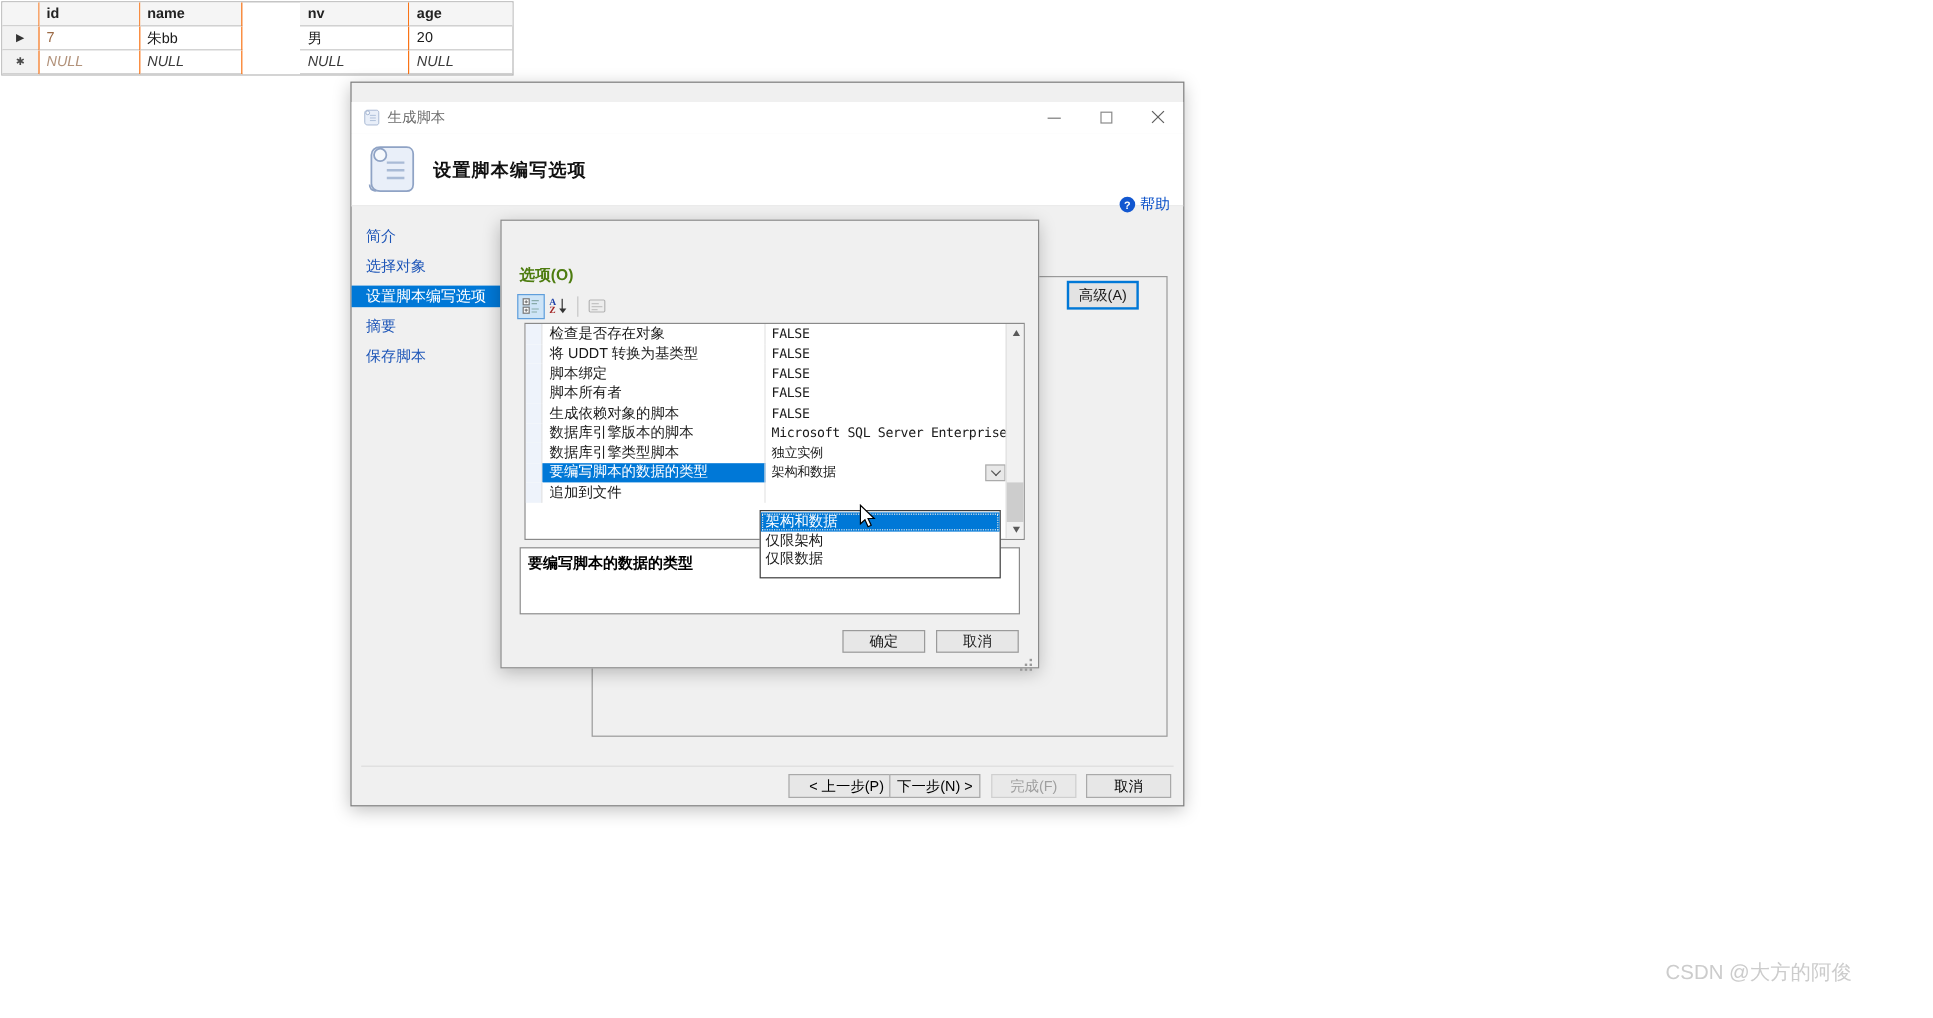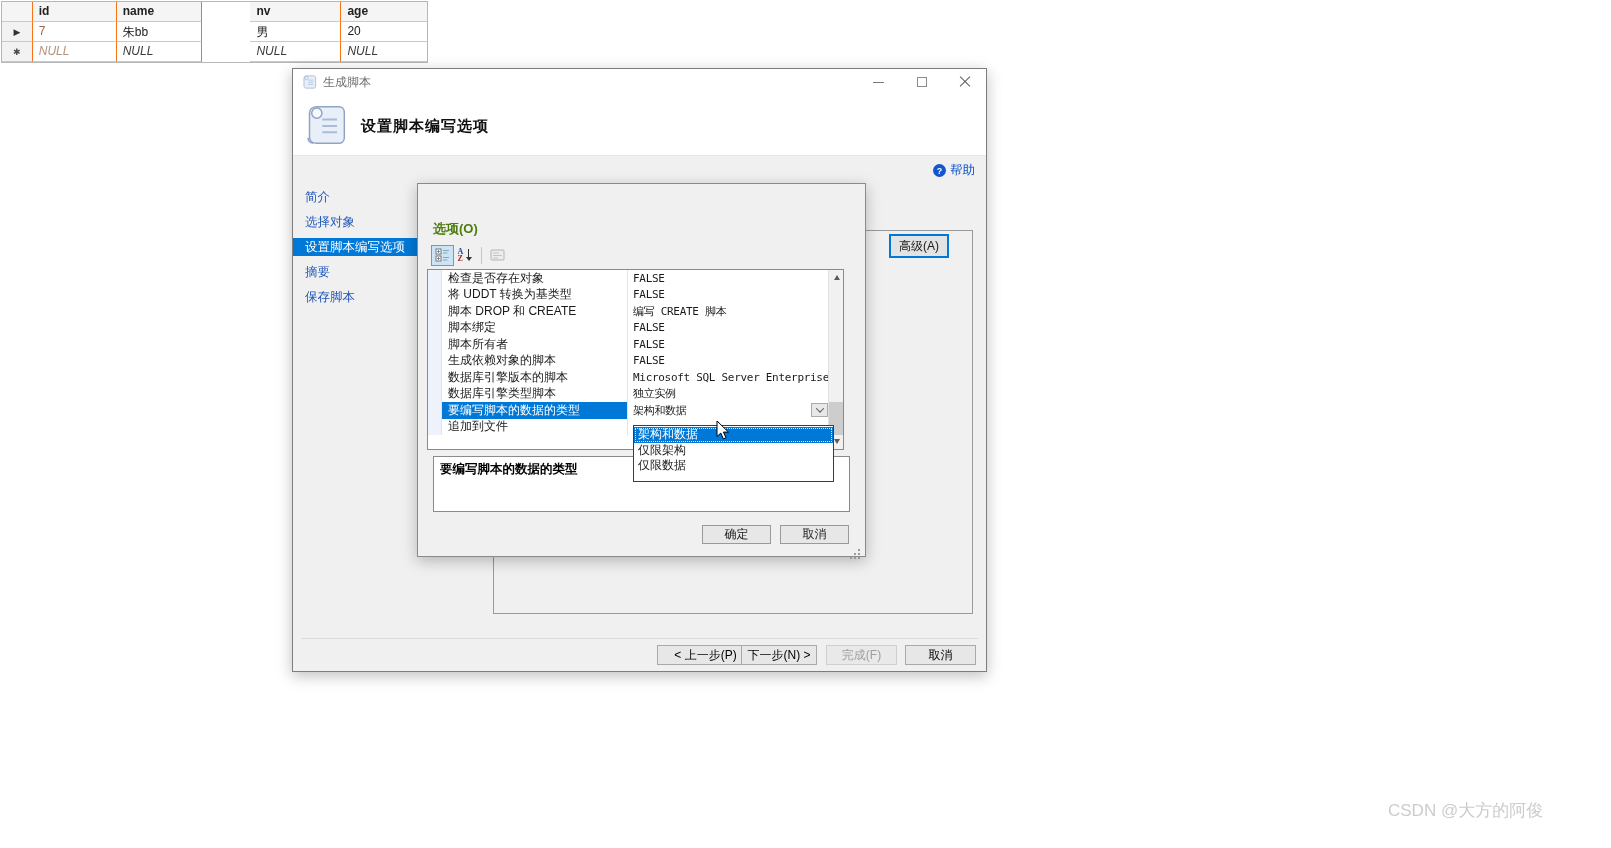--- a/index.html
+++ b/index.html
@@ -18,21 +18,21 @@
   .dgrid .c.age  { width:97px; border-right:none; }
   .dgrid .hdr .c { background:#f5f5f5; font-weight:600; color:#222; }
   .dgrid .idval { color:#9c6a45; }
   .dgrid .nullrow .c { font-style:italic; color:#3a3a3a; }
   .dgrid .nullrow .idval { color:#b2927a; }
   .dgrid .selglyph { font-size:9px; color:#333; }
   .dgrid .newglyph { font-size:9px; color:#4a4a4a; }
 
   
   .win { position:absolute; background:#f0f0f0; border:1px solid #7d7d7d; box-shadow:0 4px 14px rgba(0,0,0,.25); }
-  .tbar { height:26px; background:#fff; display:flex; align-items:center; padding-left:9px; }
+  .tbar { height:26px; background:#fff; display:flex; align-items:center; padding-left:9px;margin-top:16px; }
   .tbar .ttl { margin-left:6px; color:#6e6e6e; font-size:12px; }
   .winbtns { margin-left:auto; display:flex; height:100%; }
   .winbtn { width:43px; height:100%; display:flex; align-items:center; justify-content:center; }
   .glyph-min { width:11px; height:0; border-top:1px solid #7a7a7a; }
   .glyph-max { width:10px; height:10px; border:1px solid #8a8a8a; }
   .glyph-x { position:relative; width:12px; height:12px; }
   .glyph-x::before,.glyph-x::after { content:""; position:absolute; left:-1px; top:5px; width:14px; height:1px; background:#5f5f5f; }
   .glyph-x::before { transform:rotate(45deg); } .glyph-x::after { transform:rotate(-45deg); }
 
   .scrollicon { display:inline-block; flex:0 0 auto; }
@@ -55,21 +55,21 @@
   .wbtn.disabled { color:#9f9f9f; border-color:#cfcfcf; background:#e9e9e9; }
 
   
   #dialog { left:417px; top:183px; width:449px; height:374px; border-color:#8a8a8a; }
   #dialog .optlabel { position:absolute; left:15px; top:36px; font-size:13px; font-weight:bold; color:#4d7c0f; }
   .toolbar { position:absolute; left:13px; top:60px; height:22px; display:flex; align-items:center; }
   .tbtn { width:23px; height:21px; display:flex; align-items:center; justify-content:center; }
   .tbtn.on { background:#cde4f7; border:1px solid #5f9edb; }
   .tsep { width:1px; height:17px; background:#c6c6c6; margin:0 4px; }
 
-  .ogrid { position:absolute; left:9px; top:85px; width:417px; height:181px; background:#fff; border:1px solid #8a8a8a; overflow:hidden; }
+  .ogrid { position:absolute; left:19px; top:85px; width:417px; height:181px; background:#fff; border:1px solid #8a8a8a; overflow:hidden; }
   .orows { position:absolute; left:0; top:0; width:401px; }
   .orow { display:flex; height:16.5px; align-items:center; }
   .orow .gut { width:14px; align-self:stretch; background:#eef3fb; border-right:1px solid #e4e4e4; }
   .orow .oname { width:186px; align-self:stretch; display:flex; align-items:center; padding-left:6px; border-right:1px solid #e4e4e4; white-space:nowrap; overflow:hidden; }
   .orow .oval { flex:1; align-self:stretch; display:flex; align-items:center; padding-left:5px; white-space:nowrap; overflow:hidden; position:relative; font-family:"DejaVu Sans Mono","Liberation Mono",monospace; font-size:11px; letter-spacing:-.3px; }
   .orow.sel .oname { background:#0078d7; color:#fff; }
   .combo-btn { position:absolute; right:1px; top:1px; width:17px; height:14px; background:#e8e8e8; border:1px solid #ababab; display:flex; align-items:center; justify-content:center; }
   .chev { width:6px; height:6px; border-right:1.5px solid #555; border-bottom:1.5px solid #555; transform:rotate(45deg) translate(-1px,-1px); }
 
   .vsb { position:absolute; right:0; top:0; bottom:0; width:15px; background:#f1f1f1; border-left:1px solid #e0e0e0; }
@@ -226,25 +226,20 @@
             <span class="oname">检查是否存在对象</span>
             <span class="oval">FALSE</span>
           </div>
         <div class="orow">
             <span class="gut"></span>
             <span class="oname">将 UDDT 转换为基类型</span>
             <span class="oval">FALSE</span>
           </div>
         <div class="orow">
             <span class="gut"></span>
-            <span class="oname">脚本 DROP 和 CREATE</span>
-            <span class="oval">编写 CREATE 脚本</span>
-          </div>
-        <div class="orow">
-            <span class="gut"></span>
             <span class="oname">脚本绑定</span>
             <span class="oval">FALSE</span>
           </div>
         <div class="orow">
             <span class="gut"></span>
             <span class="oname">脚本所有者</span>
             <span class="oval">FALSE</span>
           </div>
         <div class="orow">
             <span class="gut"></span>

